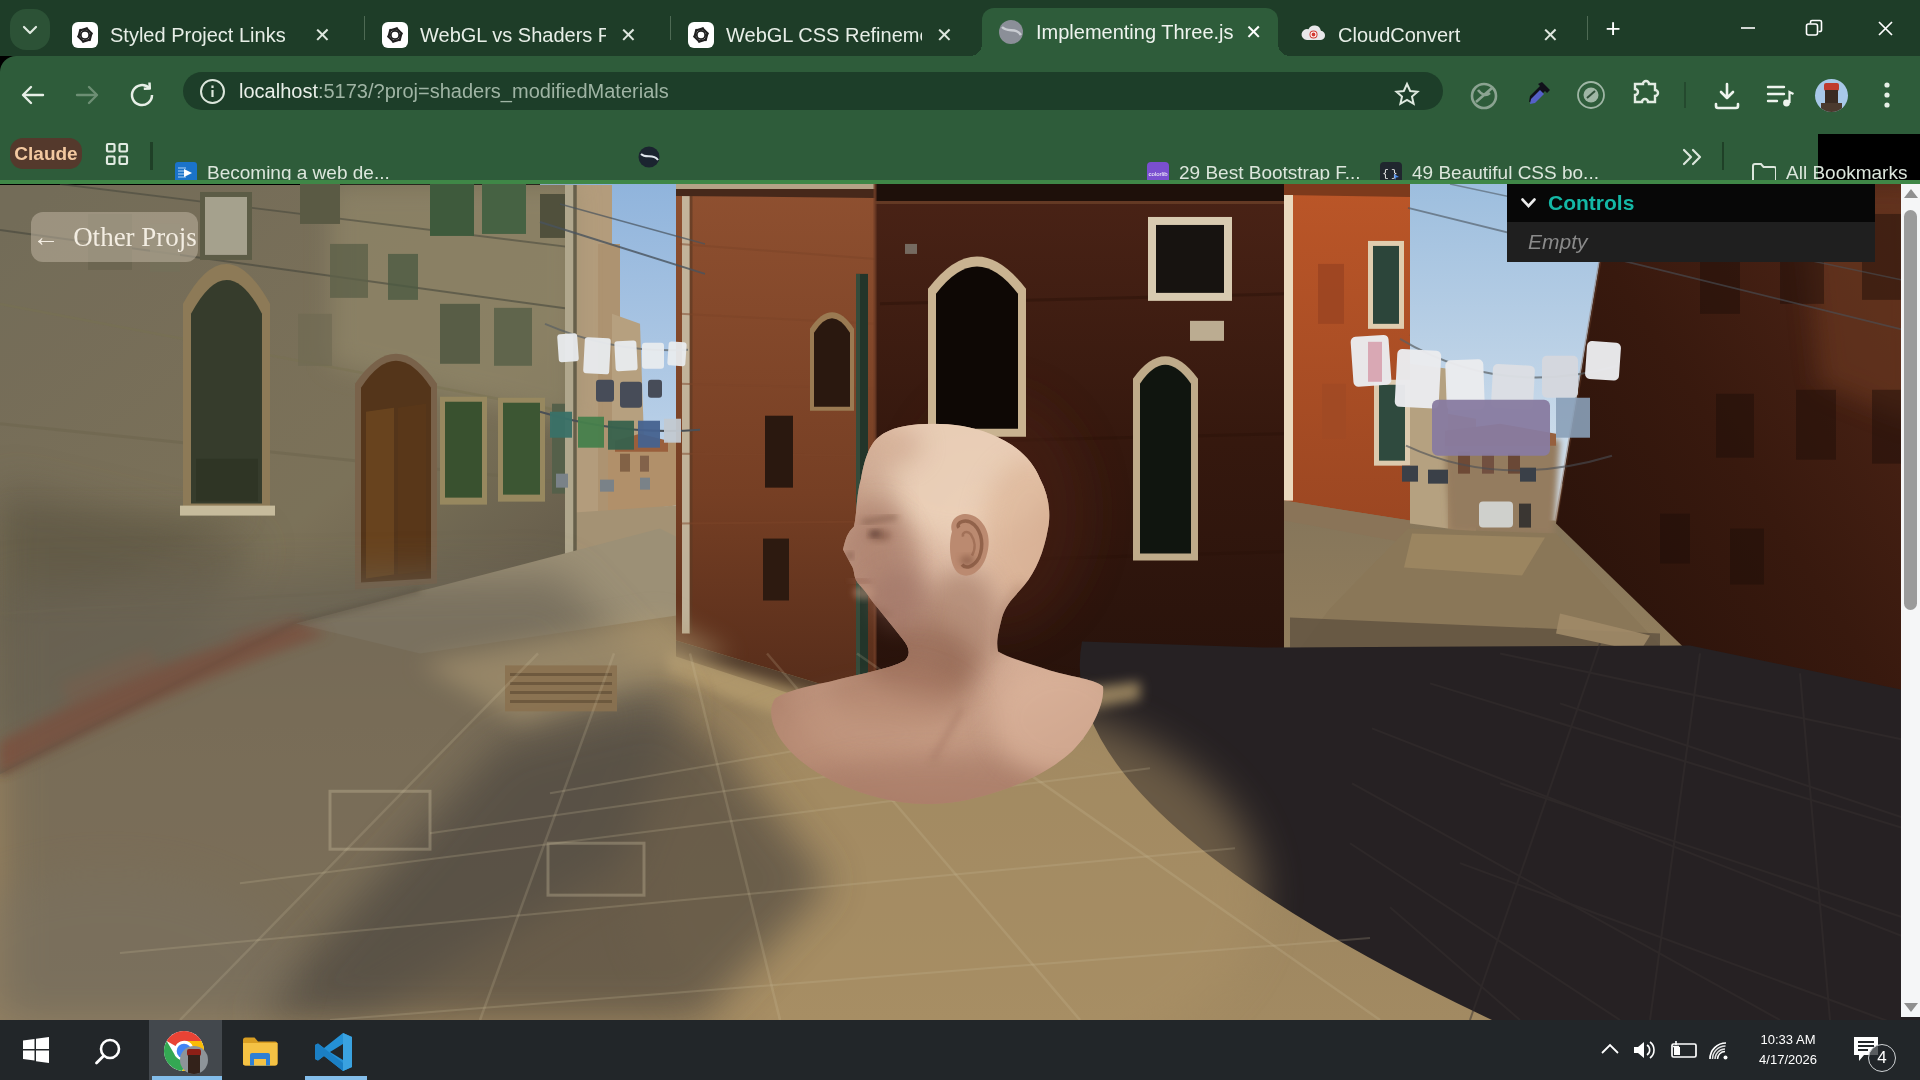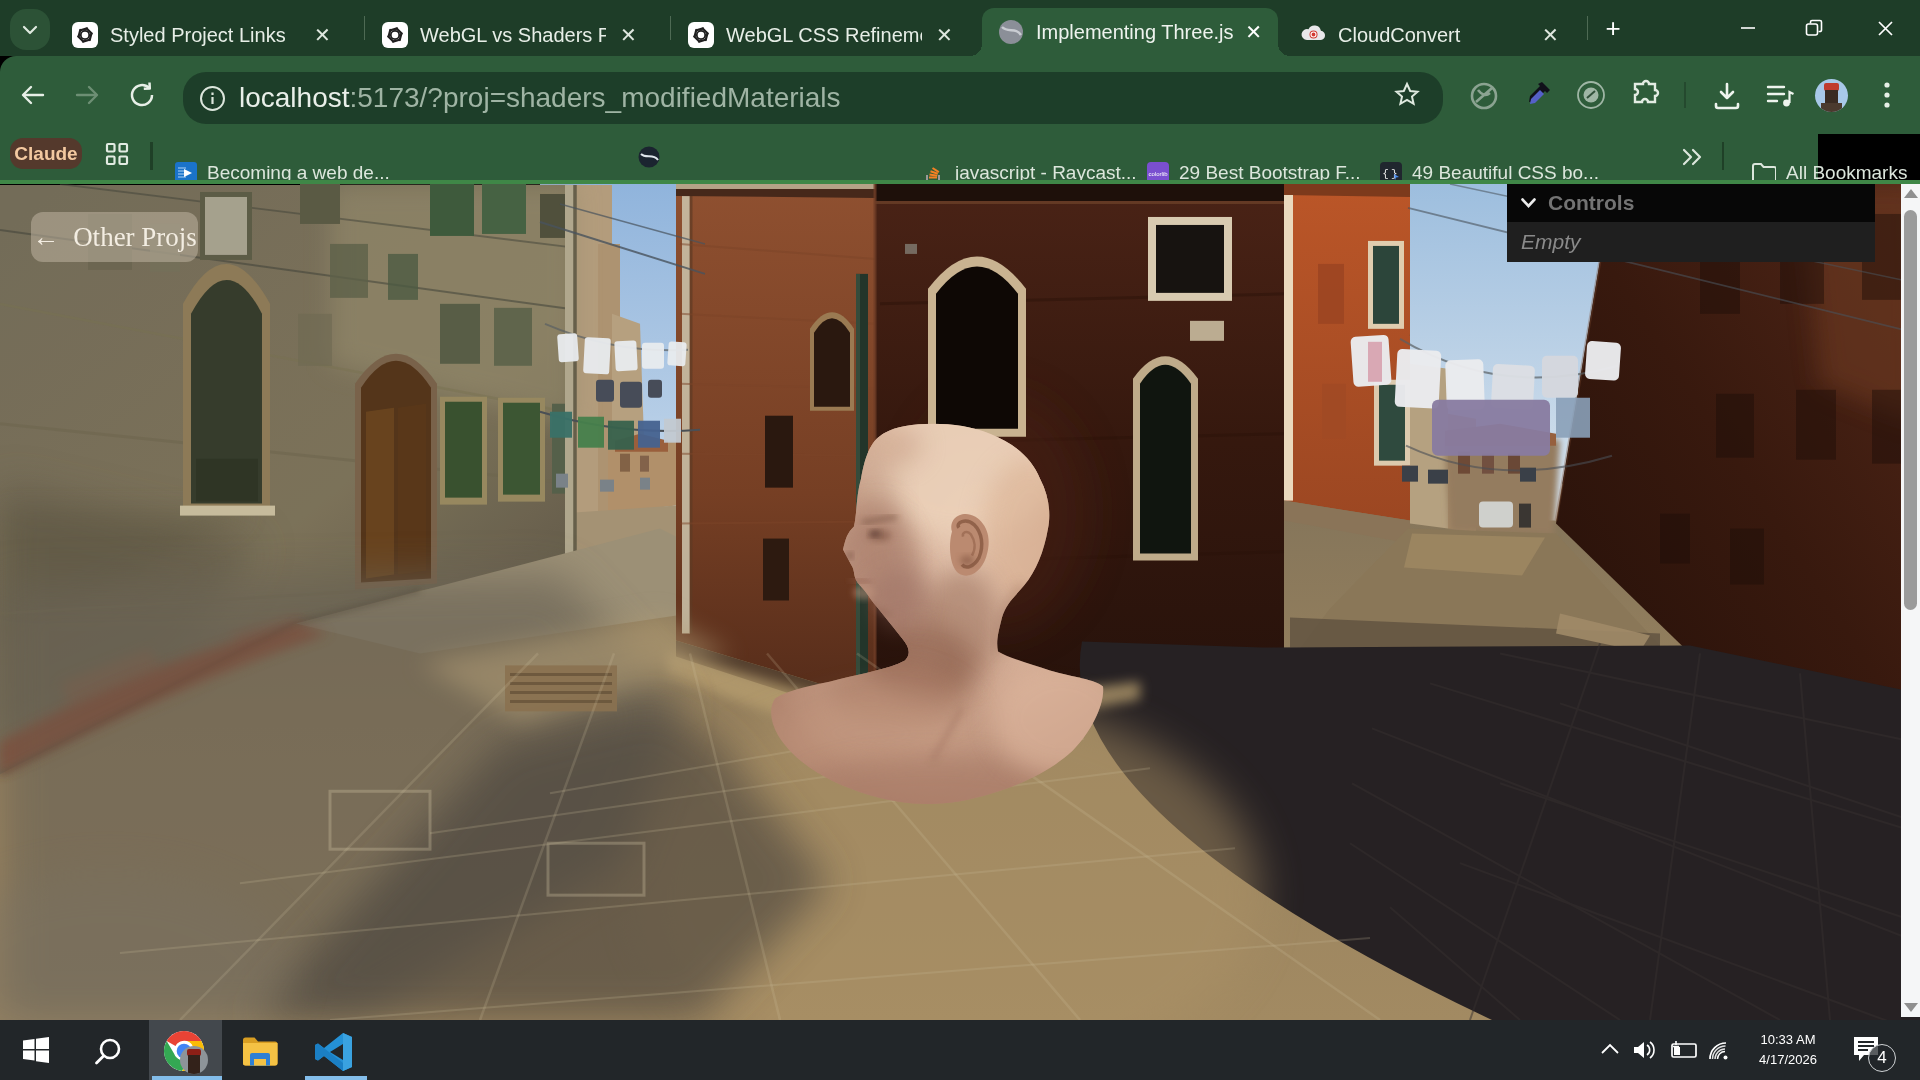--- a/index.html
+++ b/index.html
@@ -13,33 +13,33 @@
 .tab .fav { width:26px; height:26px; margin-right:12px; flex:0 0 auto; }
 .ttl { white-space:nowrap; overflow:hidden; }
 .tab .cls { color:#dfe7df; font-size:20px; margin-left:14px; }
 .tabdiv { position:absolute; top:16px; width:1px; height:24px; background:#4e6a54; }
 #activetab { position:absolute; left:982px; top:8px; width:296px; height:48px; background:#2e5c3a; border-radius:12px 12px 0 0; display:flex; align-items:center; padding:0 16px; color:#eef3ee; font-size:20px; }
 #activetab:before { content:""; position:absolute; left:-12px; bottom:0; width:12px; height:12px; background:radial-gradient(circle at 0 0, transparent 12px, #2e5c3a 12px); }
 #activetab:after { content:""; position:absolute; right:-12px; bottom:0; width:12px; height:12px; background:radial-gradient(circle at 12px 0, transparent 12px, #2e5c3a 12px); }
 .winbtn { position:absolute; top:0; height:56px; display:flex; align-items:center; justify-content:center; color:#fff; }
 
 #toolbar { position:absolute; top:56px; left:0; width:1920px; height:78px; background:#2e5c3a; border-radius:16px 0 0 0; }
-#omnibox { position:absolute; left:183px; top:16px; width:1260px; height:52px; border-radius:23px; background:#1d3e29; display:flex; align-items:center; color:#dde7dd; font-size:28px; }
+#omnibox { position:absolute; left:183px; top:16px; width:1260px; height:38px; border-radius:23px; background:#1d3e29; display:flex; align-items:center; color:#dde7dd; font-size:20px; }
 
 #bookbar { position:absolute; top:134px; left:0; width:1818px; height:46px; background:#2e5c3a;text-align:right; }
 .bm { position:absolute; top:16px; height:46px; display:flex; align-items:center; color:#dce6dc; font-size:19px; white-space:nowrap; }
 .bm .bico { width:22px; height:22px; margin-right:10px; flex:0 0 auto; }
 #greenline { position:absolute; top:180px; left:0; width:1920px; height:4px; background:#3f8747; }
 
 #scene { position:absolute; top:184px; left:0; width:1920px; height:836px; }
 
 #otherprojs { position:absolute; left:31px; top:212px; width:167px; height:50px; background:rgba(190,178,160,0.55); border-radius:12px; display:flex; align-items:center; justify-content:center; color:#f3ede2; font-family:"Liberation Serif", serif; font-size:27px; }
 #gui { position:absolute; left:1507px; top:184px; width:368px; }
-#gui .hdr { height:38px; background:#070707; color:#737373; font-size:21px; font-weight:bold; display:flex; align-items:center; padding-left:14px; }
-#gui .row { height:40px; background:#1f1f1f; color:#8a8a8a; font-style:italic; font-size:21px; display:flex; align-items:center; padding-left:14px; }
+#gui .hdr { height:38px; background:#070707; color:#14b8a6; font-size:21px; font-weight:bold; display:flex; align-items:center; padding-left:14px; }
+#gui .row { height:40px; background:#1f1f1f; color:#8a8a8a; font-style:italic; font-size:21px; display:flex; align-items:center; padding-left:21px; }
 
 #sbar { position:absolute; left:1901px; top:184px; width:19px; height:833px; background:#f5f6f7; }
 #sthumb { position:absolute; left:3px; top:26px; width:13px; height:400px; background:#9b9b9b; border-radius:7px; }
 .sarrow { position:absolute; left:3px; width:0; height:0; border-left:7px solid transparent; border-right:7px solid transparent; }
 
 #taskbar { position:absolute; top:1020px; left:0; width:1920px; height:60px; background:#222629; }
 #chrometile { position:absolute; left:149px; top:0; width:73px; height:60px; background:#43484d; }
 .underline { position:absolute; bottom:0; height:4px; background:#83bdea; }
 #tray { position:absolute; left:0; top:0; width:1920px; height:60px; color:#fff; }
 #clock { text-align:center; font-size:13px; line-height:20px; color:#fff; }
@@ -267,30 +267,20 @@
         <rect width="22" height="22" rx="3" fill="#1a73c9"></rect>
         <path d="M3 6 h8 M3 9 h8 M3 12 h8 M3 15 h8" stroke="#7db4e8" stroke-width="1.6"></path>
         <path d="M9 7 l8 4 -8 4 z" fill="#fff"></path>
       </svg>
     <span>Becoming a web de...</span>
   </div>
   <svg class="bico abs" style="left:638px;top:12px;width:22px;height:22px;" viewBox="0 0 22 22">
       <circle cx="11" cy="11" r="10.5" fill="#1b2430"></circle>
       <path d="M3 8 C8 13, 15 7, 20 14" stroke="#dfe5ec" stroke-width="2" fill="none"></path>
     </svg>
-  <div class="bm" style="left:923px;">
-    <svg class="bico" viewBox="0 0 22 22">
-        <path d="M16 13 v6 H4 v-6" stroke="#9a9a9a" stroke-width="2" fill="none"></path>
-        <path d="M6 15.5 h8" stroke="#f48024" stroke-width="2"></path>
-        <path d="M6.5 12.5 l7.8 1.2" stroke="#f48024" stroke-width="2"></path>
-        <path d="M7.5 9.2 l7.3 2.6" stroke="#f48024" stroke-width="2"></path>
-        <path d="M9.5 6 l6.3 4.2" stroke="#f48024" stroke-width="2"></path>
-      </svg>
-    <span>javascript - Raycast...</span>
-  </div>
   <div class="bm" style="left:1147px;">
     <svg class="bico" viewBox="0 0 22 22">
         <rect width="22" height="22" rx="4" fill="#7a4fd0"></rect>
         <text x="11" y="14" font-size="6" fill="#fff" text-anchor="middle" font-family="Liberation Sans">colorlib</text>
       </svg>
     <span>29 Best Bootstrap F...</span>
   </div>
   <div class="bm" style="left:1380px;">
     <svg class="bico" viewBox="0 0 22 22">
         <rect width="22" height="22" rx="4" fill="#20262e"></rect>

